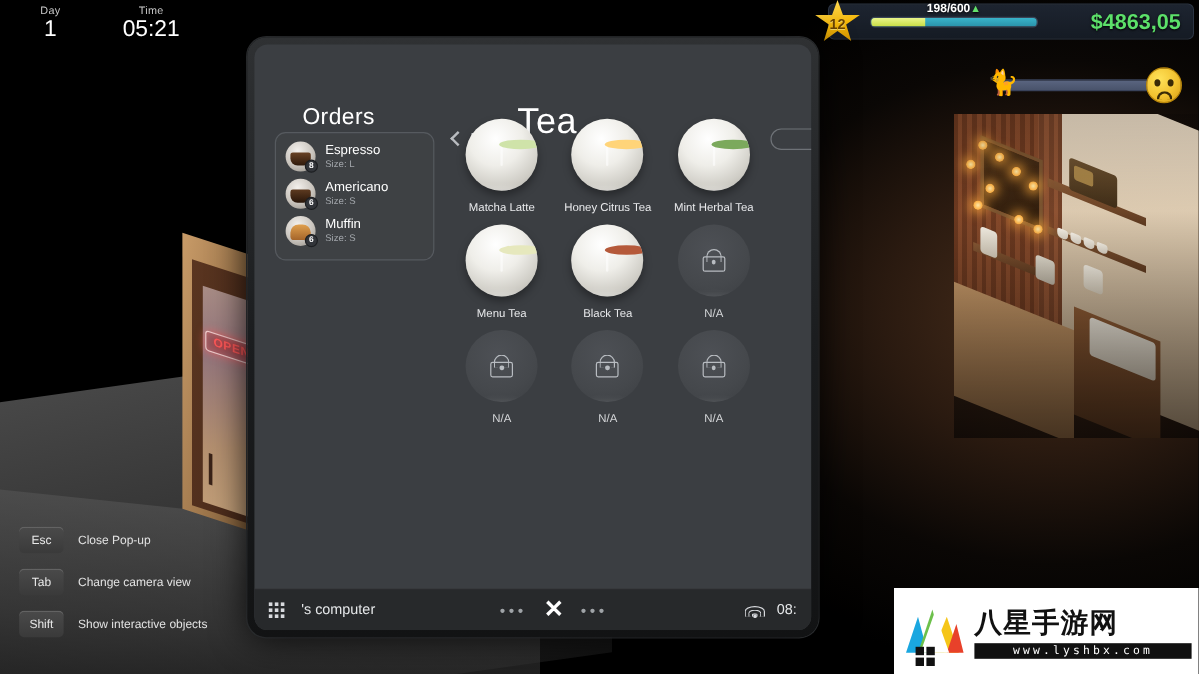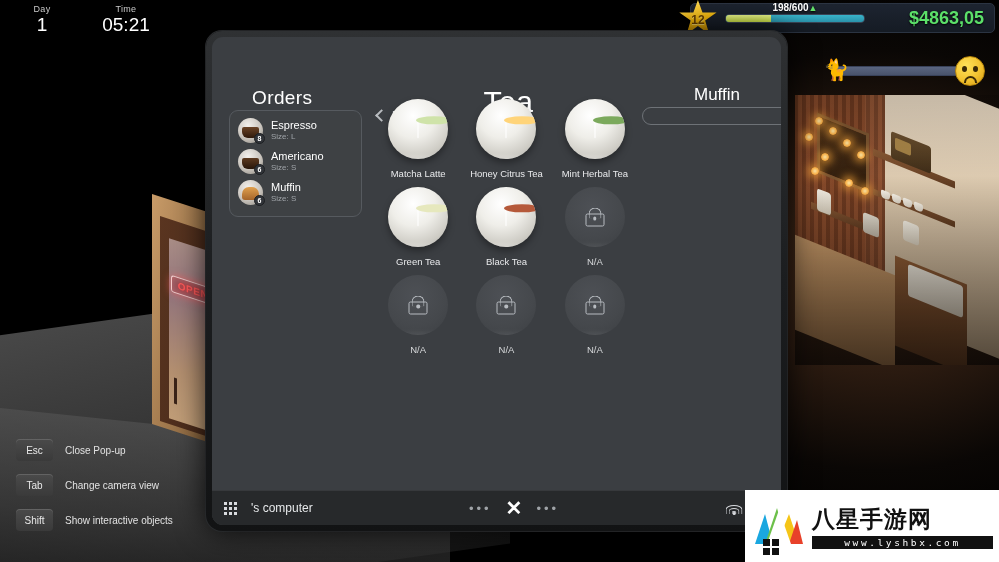--- a/index.html
+++ b/index.html
@@ -251,21 +251,21 @@
     color: #e8e8e8; font-size: 10px;
     display: flex; align-items: center; justify-content: center;
     padding: 0 7px;
     box-shadow: inset 0 1px 0 rgba(255,255,255,.14);
   }
   .hint-text { color: #e2e2e2; font-size: 10px; }
 
   
   .popup-bezel {
     position: absolute; left: 206px; top: 31px;
-    width: 581px; height: 500px;
+    width: 476px; height: 500px;
     background: linear-gradient(180deg, #2f3133 0%, #1b1d1f 50%, #121314 100%);
     border-radius: 16px;
     padding: 6px;
     box-shadow: 0 0 30px rgba(0,0,0,.85), 0 0 0 1px #3a3d40;
   }
   .popup-screen {
     position: relative;
     width: 100%; height: 100%;
     background: #3b3e42;
     border-radius: 11px;
@@ -650,21 +650,21 @@
                 <span class="cup mint"><span class="cup-body"><span class="cup-top"></span></span></span>
                 <span class="glow"></span>
               </div>
               <div class="lbl">Mint Herbal Tea</div>
             </div>
             <div class="item">
               <div class="disc">
                 <span class="cup green"><span class="cup-body"><span class="cup-top"></span></span></span>
                 <span class="glow"></span>
               </div>
-              <div class="lbl">Green Tea</div>
+              <div class="lbl">Menu Tea</div>
             </div>
             <div class="item">
               <div class="disc">
                 <span class="cup black"><span class="cup-body"><span class="cup-top"></span></span></span>
                 <span class="glow"></span>
               </div>
               <div class="lbl">Black Tea</div>
             </div>
             <div class="item locked">
               <div class="disc">

